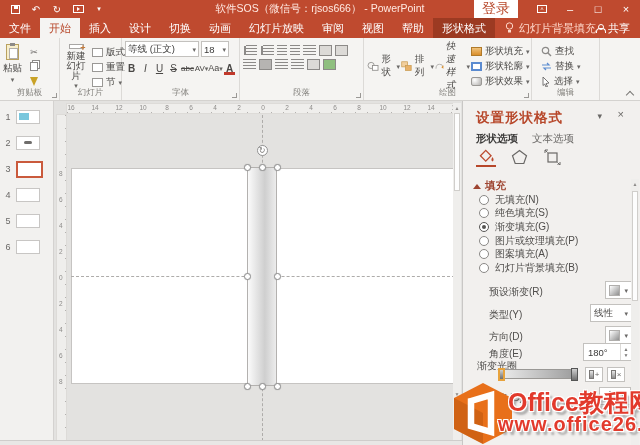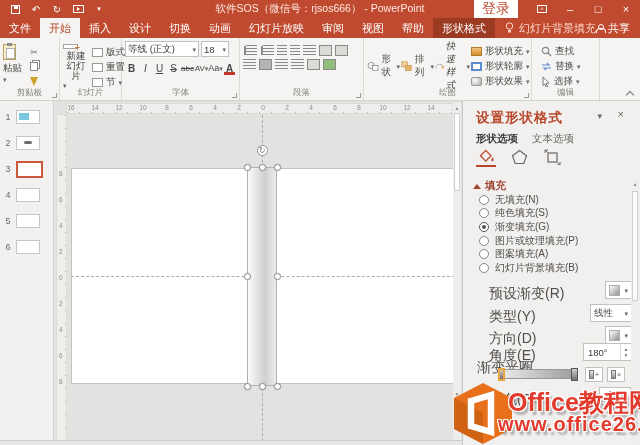--- a/index.html
+++ b/index.html
@@ -30,21 +30,21 @@
   .menu-share { position:absolute; right:10px; top:0; height:20px; display:flex; align-items:center; gap:4px; font-size:11px; }
   .ic-person { width:8px; height:8px; position:relative; }
   .ic-person::before { content:""; position:absolute; left:2px; top:0; width:4px; height:4px; border-radius:50%; border:1px solid #fff; }
   .ic-person::after { content:""; position:absolute; left:0; top:4px; width:8px; height:4px; border:1px solid #fff; border-bottom:none; border-radius:4px 4px 0 0; }
 
   
   .ribbon { position:absolute; left:0; top:38px; width:640px; height:63px; background:#f5f4f2; border-bottom:1px solid #d4d2cf; display:flex; }
   .rgroup { position:relative; border-right:1px solid #dcdad7; height:100%; padding:3px 3px 12px 3px; }
   .glabel { position:absolute; bottom:1px; left:0; right:0; text-align:center; font-size:8.5px; color:#85837f; }
   .launcher { position:absolute; right:2px; bottom:2px; width:5px; height:5px; border-right:1px solid #9a9895; border-bottom:1px solid #9a9895; }
-  .bigbtn { display:flex; flex-direction:column; justify-content:flex-start; gap:2px; font-size:9.5px; color:#4a4846; padding-top:3px; }
+  .bigbtn { display:flex; flex-direction:column; align-items:center; justify-content:flex-start; gap:2px; font-size:9.5px; color:#4a4846; padding-top:3px; }
   .caret { font-size:7px; color:#6a6866; line-height:5px; }
   .ic-clipboard { width:13px; height:16px; background:#f7eecb; border:1px solid #b9a15f; position:relative; }
   .ic-clipboard::before { content:""; position:absolute; left:3px; top:-2px; width:5px; height:3px; background:#8c8a88; }
   .ic-clipboard::after { content:""; position:absolute; left:2px; top:3px; width:7px; height:9px; background:#fff; border:1px solid #b0aeac; }
   .smallcol { display:flex; flex-direction:column; gap:2px; padding-top:4px; }
   .sbtn { width:16px; height:13px; display:flex; align-items:center; justify-content:center; font-size:9px; color:#6a6866; }
   .ic-copy { width:8px; height:9px; border:1px solid #8c8a88; background:#fff; box-shadow:2px -2px 0 -1px #fff, 2px -2px 0 0 #8c8a88; }
   .ic-brush { width:0; height:0; border-left:4px solid transparent; border-right:4px solid transparent; border-top:9px solid #c9a227; }
   .ic-newslide { width:15px; height:11px; background:#fff; border:1px solid #a8a6a4; position:relative; }
   .ic-newslide::after { content:"+"; position:absolute; right:-3px; bottom:-5px; font-size:9px; color:#c77b3a; font-weight:bold; }
@@ -112,21 +112,21 @@
   .pane-icons { position:absolute; left:13px; top:46px; display:flex; gap:13px; }
   .picon { width:20px; height:20px; display:flex; align-items:center; justify-content:center; }
   .picon.on { border-bottom:2px solid #b7472a; }
   .sec-head { position:absolute; left:10px; top:78px; font-size:10.5px; font-weight:bold; color:#9e4430; display:flex; align-items:center; gap:4px; }
   .tri { width:0; height:0; border-left:4px solid transparent; border-right:4px solid transparent; border-bottom:5px solid #9e4430; }
   .radios { position:absolute; left:16px; top:92px; right:14px; }
   .rrow { display:flex; align-items:center; gap:6px; height:13.6px; font-size:10px; color:#4f4d4b; }
   .rb { width:10px; height:10px; border:1px solid #8a8886; border-radius:50%; background:#fff; position:relative; flex:none; }
   .rrow.sel .rb { border-color:#595756; }
   .rrow.sel .rb::after { content:""; position:absolute; left:2px; top:2px; width:4px; height:4px; border-radius:50%; background:#565452; }
-  .prop-label { position:absolute; left:26px; font-size:14px; color:#4f4d4b; }
+  .prop-label { position:absolute; left:26px; font-size:10px; color:#4f4d4b; }
   .dd { position:absolute; background:#fff; border:1px solid #c3c1be; height:18px; display:flex; align-items:center; justify-content:space-between; padding:0 3px; font-size:9.5px; color:#4f4d4b;text-align:right; }
   .swatch { width:11px; height:11px; background:linear-gradient(135deg,#ffffff,#8f8f8f); border:1px solid #b0aeac; }
   .spin { position:absolute; background:#fff; border:1px solid #c3c1be; height:18px; display:flex; align-items:center; font-size:9.5px; color:#3b3a39; }
   .spin .val { flex:1; padding-left:4px; }
   .spin .arrows { width:11px; height:100%; border-left:1px solid #dcdad7; display:flex; flex-direction:column; align-items:center; justify-content:center; font-size:5px; color:#7a7876; line-height:6px; }
   .stoptrack { position:absolute; left:36px; top:268px; width:78px; height:10px; border:1px solid #9a9895; background:linear-gradient(90deg,#ededed,#9b9b9b); }
   .stop { position:absolute; top:-2px; width:7px; height:13px; background:linear-gradient(#cfcfcf,#6f6f6f); border:1px solid #555; }
   .stop.sel { border:2px solid #e8a33d; }
   .stopbtn { position:absolute; top:266px; width:18px; height:15px; background:#fff; border:1px solid #c3c1be; display:flex; align-items:center; justify-content:center; gap:1px; }
   .vial { width:5px; height:9px; background:linear-gradient(#e8e8e8,#8f8f8f); border:1px solid #7a7876; }

